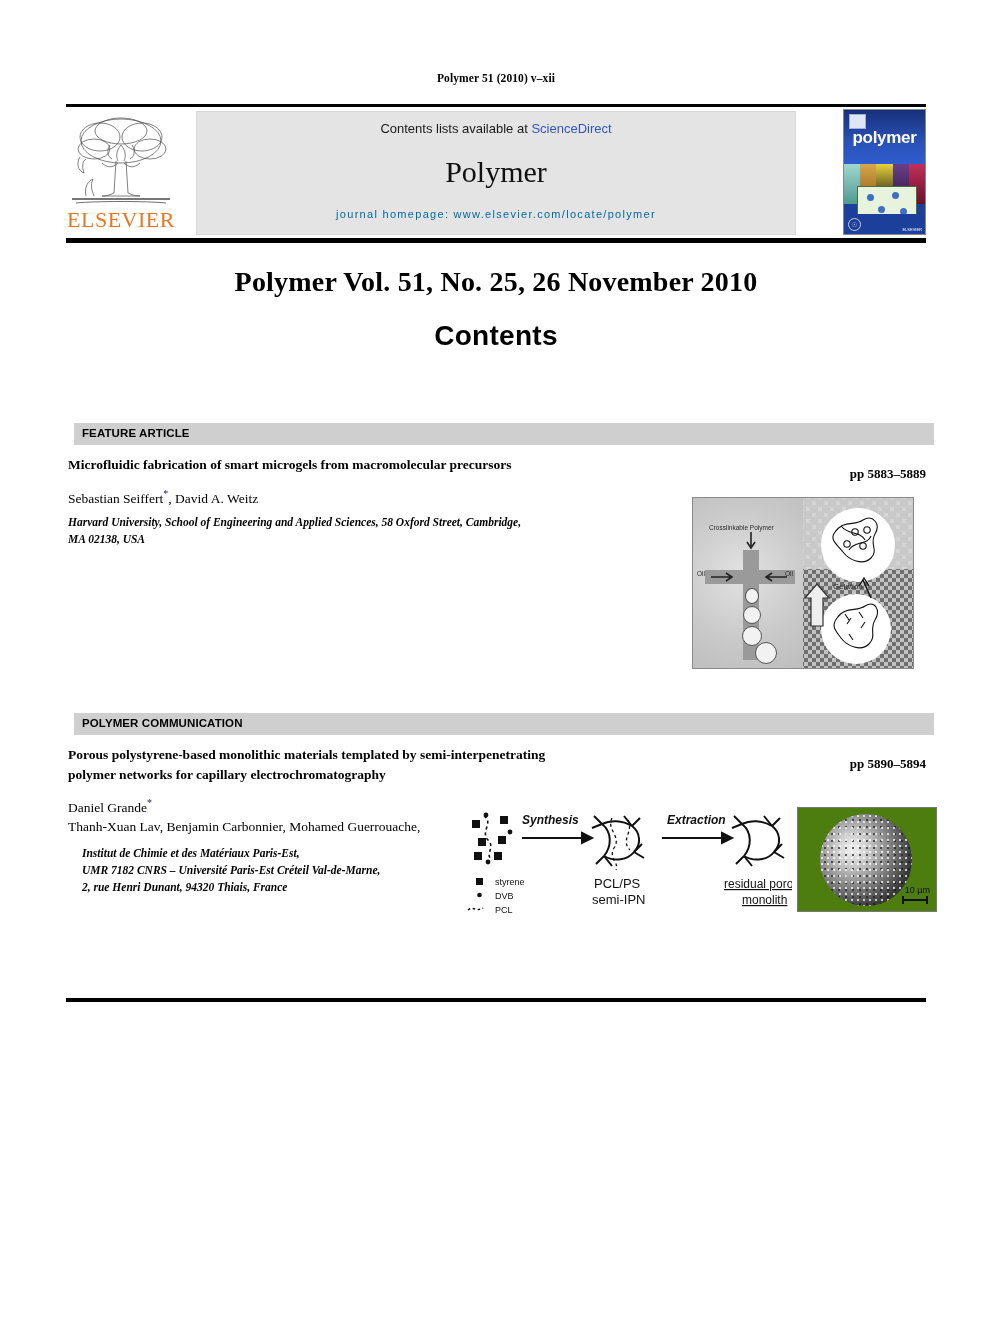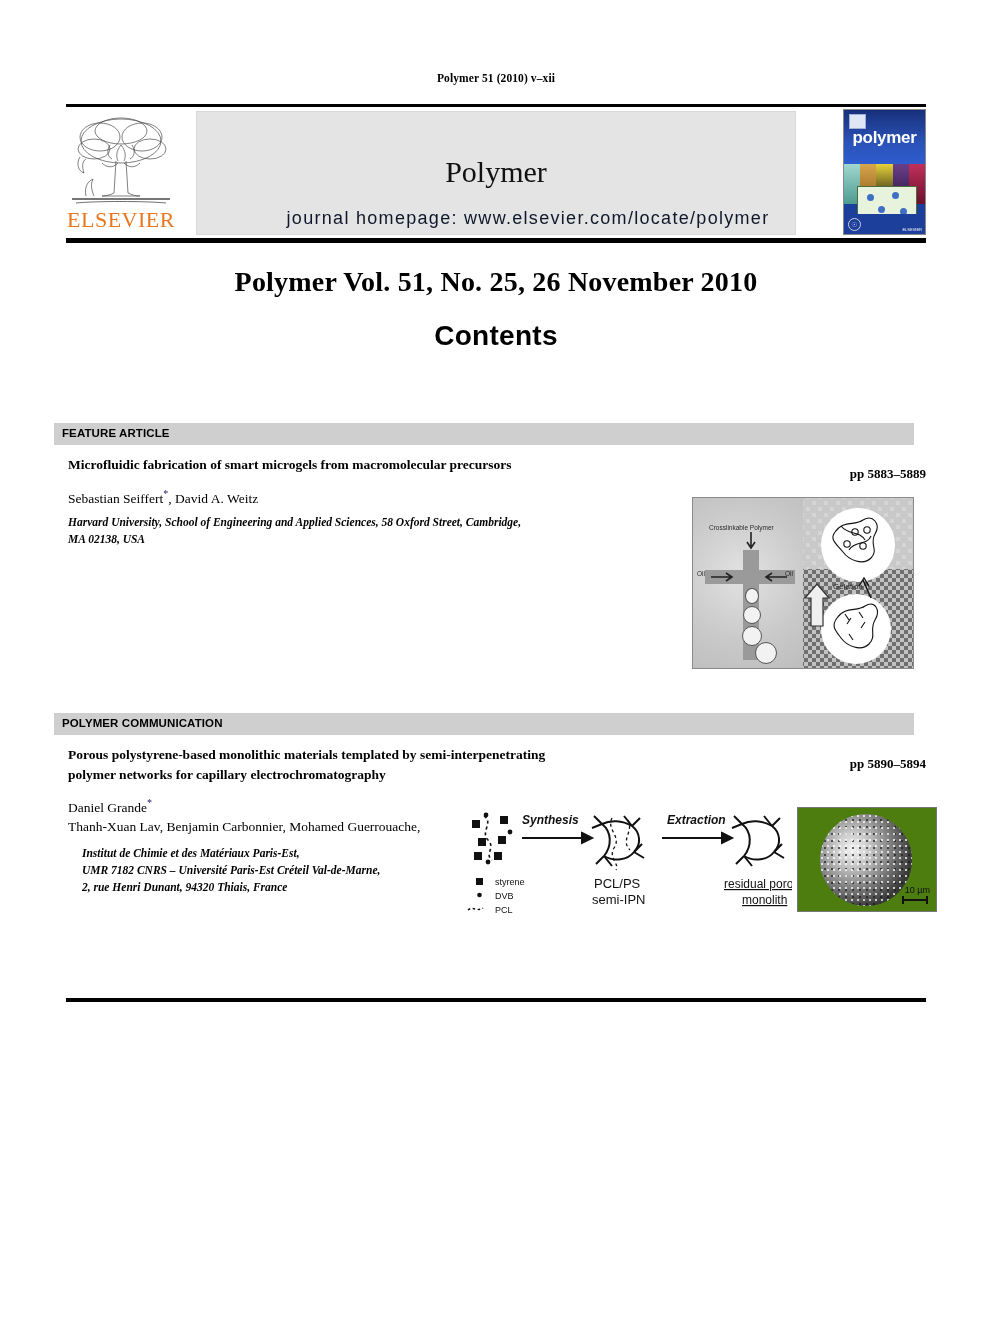--- a/index.html
+++ b/index.html
@@ -101,24 +101,23 @@
     font-family: "Liberation Serif", serif;
     font-size: 30px;
     color: #111;
   }
   .homepage-line {
     position: absolute;
     left: 0; top: 96px;
     width: 100%;
     text-align: center;
     font-family: "Liberation Sans", sans-serif;
-    font-size: 18px;
+    font-size: 11px;
     letter-spacing: 1.3px;
-    color: #0f172a;
-    padding-left: 32px;
+    color: #0369a1;
   }
 
   .cover-thumb {
     position: absolute;
     left: 777px; top: 0px;
     width: 83px; height: 126px;
     background: #1d3f9c;
     border: 1px solid #888;
     box-sizing: border-box;
     overflow: hidden;
@@ -181,21 +180,21 @@
     text-align: center;
     font-family: "Liberation Sans", sans-serif;
     font-weight: bold;
     font-size: 28px;
     letter-spacing: 0.3px;
   }
 
   
   .section-bar {
     position: absolute;
-    left: 54px;
+    left: 74px;
     width: 860px; height: 22px;
     background: #cfcfcf;
     box-sizing: border-box;
   }
   .section-bar span {
     position: absolute;
     left: 8px; top: 4px;
     font-family: "Liberation Sans", sans-serif;
     font-weight: bold;
     font-size: 11.5px;
@@ -376,20 +375,23 @@
           <path d="M44 34 C40 40 42 46 46 48"></path>
           <path d="M66 34 C70 40 68 46 64 48"></path>
         </g>
         <path d="M6 88 L104 88" stroke="#4a4a4a" stroke-width="1.4" fill="none"></path>
         <path d="M10 92 C30 90 80 90 100 92" stroke="#4a4a4a" stroke-width="0.8" fill="none"></path>
       </svg>
       <div class="elsevier-word">ELSEVIER</div>
     </div>
 
     <div class="sd-band">
+      <div class="sd-line">
+        <span>Contents lists available at </span><span class="sd-link">ScienceDirect</span>
+      </div>
       <div class="journal-title">Polymer</div>
       <div class="homepage-line">journal homepage: www.elsevier.com/locate/polymer</div>
     </div>
 
     <div class="cover-thumb">
       <div class="cover-topbar"></div>
       <div class="cover-smallbox"></div>
       <div class="cover-name">polymer</div>
       <div class="cover-strips">
         <i style="background:linear-gradient(180deg,#9fd7cf,#4f9a90)"></i>

